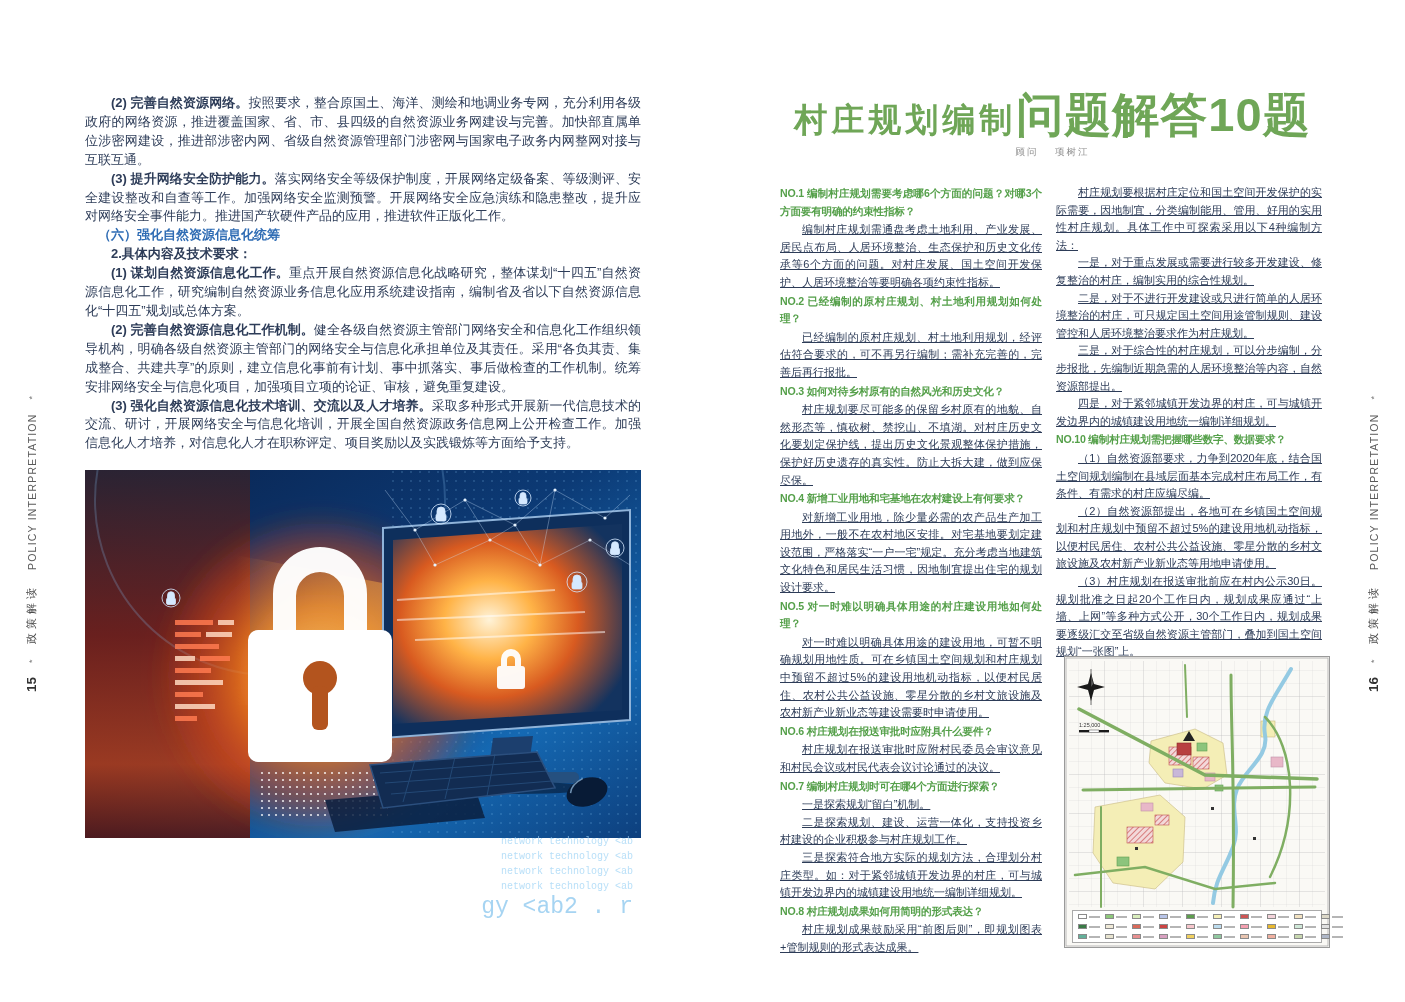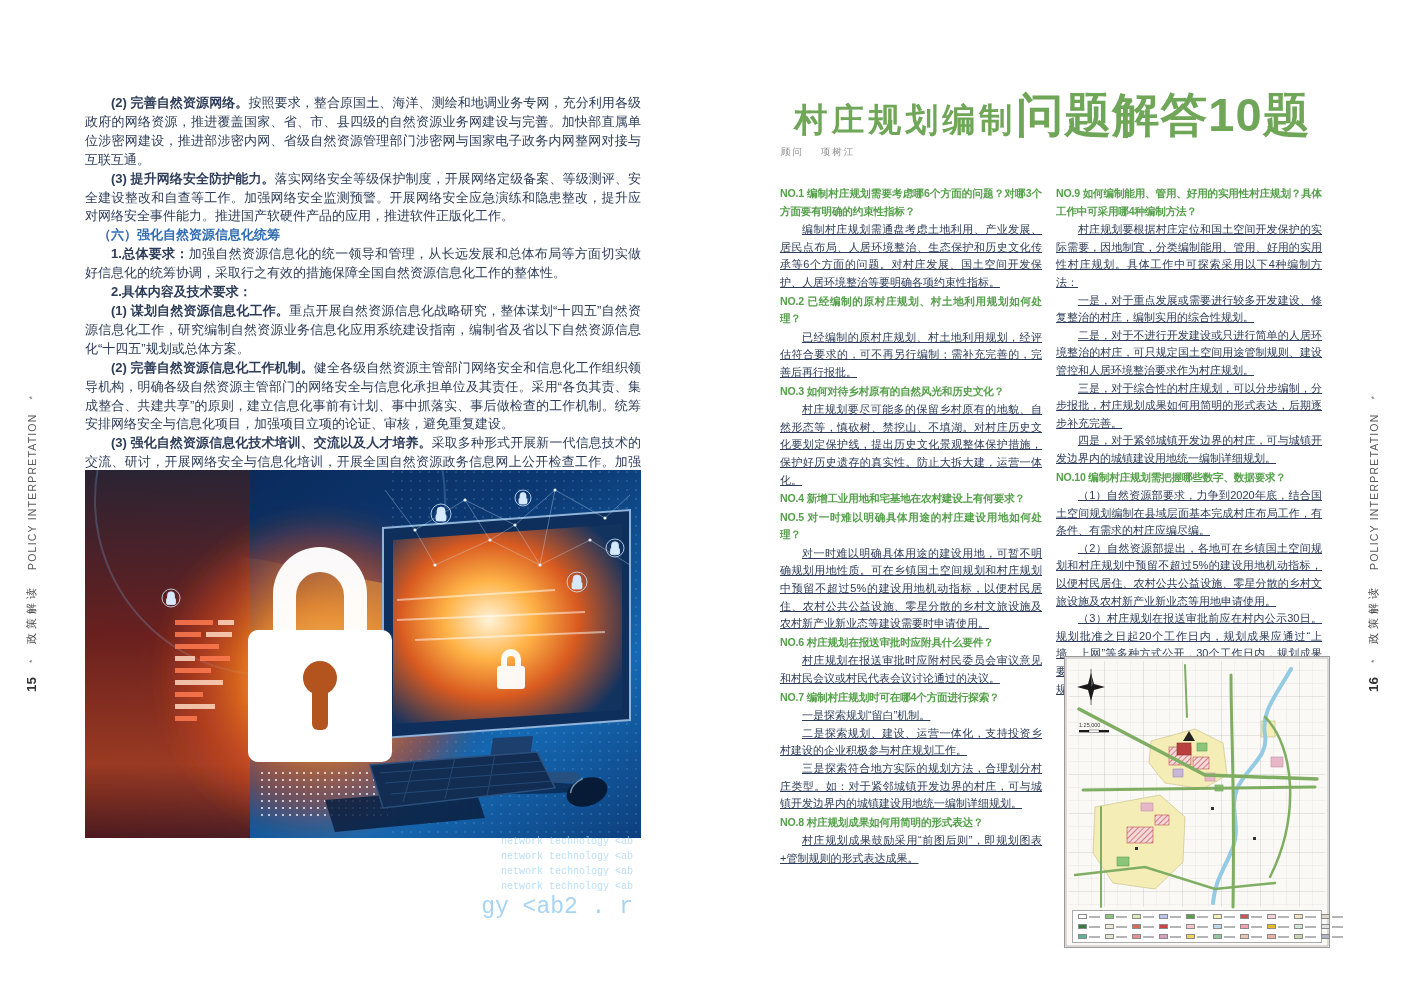--- a/index.html
+++ b/index.html
@@ -29,21 +29,21 @@
   #photo-text-lines .small-net-text{display:block;color:rgba(160,212,245,.75);
       font-family:"Liberation Mono","DejaVu Sans Mono",monospace;font-size:10px;line-height:15px;}
   #photo-text-lines .big-net-text{display:block;color:rgba(150,205,240,.85);
       font-family:"Liberation Mono","DejaVu Sans Mono",monospace;font-size:23px;line-height:26px;text-align:right;}
 
   
   #title-block{position:absolute;left:775px;top:84px;width:555px;text-align:center;
                color:#6fa657;white-space:nowrap;}
   #title-block .t-prefix{font-size:33px;font-weight:bold;letter-spacing:4px;vertical-align:baseline;margin-top:11px;}
   #title-block .t-main{font-size:47px;font-weight:bold;letter-spacing:1px;vertical-align:baseline;margin-top:44px;}
-  #byline{position:absolute;left:775px;top:146px;width:555px;text-align:left;
+  #byline{position:absolute;left:775px;top:146px;width:555px;text-align:center;
           color:#8f8f8f;font-size:9.5px;letter-spacing:2px;}
   #byline span{margin:0 6px;}
 
   
   .qa-col{position:absolute;top:184px;color:#2d3c58;}
   #qa-col-1{left:780px;width:262px;}
   #qa-col-2{left:1056px;width:266px;}
   .q-head{color:#55a04a;font-weight:bold;font-size:10.6px;letter-spacing:-0.2px;
           line-height:17.6px;margin:1px 0;text-align:justify;word-break:break-all;}
   .a-para{font-size:11px;line-height:17.6px;margin:0;text-indent:2em;
@@ -78,21 +78,20 @@
     <span class="star">*</span>
     <span class="cn">政策解读</span>
     <span class="en">POLICY INTERPRETATION</span>
     <span class="star">*</span>
   </div>
 
   <div id="left-text">
       <p class="para" style="text-indent: 2em;"><span class="b">(2) 完善自然资源网络。</span><span>按照要求，整合原国土、海洋、测绘和地调业务专网，充分利用各级政府的网络资源，推进覆盖国家、省、市、县四级的自然资源业务网建设与完善。加快部直属单位涉密网建设，推进部涉密内网、省级自然资源管理部门涉密网与国家电子政务内网整网对接与互联互通。</span></p>
       <p class="para" style="text-indent: 2em;"><span class="b">(3) 提升网络安全防护能力。</span><span>落实网络安全等级保护制度，开展网络定级备案、等级测评、安全建设整改和自查等工作。加强网络安全监测预警。开展网络安全应急演练和隐患整改，提升应对网络安全事件能力。推进国产软硬件产品的应用，推进软件正版化工作。</span></p>
       <p class="para" style="text-indent: 1em; color: rgb(47, 108, 180);"><span class="b">（六）强化自然资源信息化统筹</span></p>
-      <p class="para" style="text-indent: 2em;"><span class="b">1.总体要求：</span><span>加强自然资源信息化的统一领导和管理，从长远发展和总体布局等方面切实做好信息化的统筹协调，采取行之有效的措施保障全国自然资源信息化工作的整体性。</span></p>
       <p class="para" style="text-indent: 2em;"><span class="b">2.具体内容及技术要求：</span></p>
       <p class="para" style="text-indent: 2em;"><span class="b">(1) 谋划自然资源信息化工作。</span><span>重点开展自然资源信息化战略研究，整体谋划“十四五”自然资源信息化工作，研究编制自然资源业务信息化应用系统建设指南，编制省及省以下自然资源信息化“十四五”规划或总体方案。</span></p>
       <p class="para" style="text-indent: 2em;"><span class="b">(2) 完善自然资源信息化工作机制。</span><span>健全各级自然资源主管部门网络安全和信息化工作组织领导机构，明确各级自然资源主管部门的网络安全与信息化承担单位及其责任。采用“各负其责、集成整合、共建共享”的原则，建立信息化事前有计划、事中抓落实、事后做检查的工作机制。统筹安排网络安全与信息化项目，加强项目立项的论证、审核，避免重复建设。</span></p>
       <p class="para" style="text-indent: 2em;"><span class="b">(3) 强化自然资源信息化技术培训、交流以及人才培养。</span><span>采取多种形式开展新一代信息技术的交流、研讨，开展网络安全与信息化培训，开展全国自然资源政务信息网上公开检查工作。加强信息化人才培养，对信息化人才在职称评定、项目奖励以及实践锻炼等方面给予支持。</span></p>
     </div>
 
   <div id="photo-wrap">
     <svg width="556" height="368" viewBox="0 0 556 368">
       <defs>
         <linearGradient id="bgBlue" x1="0" y1="0" x2="1" y2="1">
@@ -262,39 +261,39 @@
     <span>顾问</span>
     <span>项树江</span>
   </div>
 
   <div id="qa-col-1" class="qa-col">
       <div class="q-head">NO.1  编制村庄规划需要考虑哪6个方面的问题？对哪3个方面要有明确的约束性指标？</div>
       <p class="a-para">编制村庄规划需通盘考虑土地利用、产业发展、居民点布局、人居环境整治、生态保护和历史文化传承等6个方面的问题。对村庄发展、国土空间开发保护、人居环境整治等要明确各项约束性指标。</p>
       <div class="q-head">NO.2  已经编制的原村庄规划、村土地利用规划如何处理？</div>
       <p class="a-para">已经编制的原村庄规划、村土地利用规划，经评估符合要求的，可不再另行编制；需补充完善的，完善后再行报批。</p>
       <div class="q-head">NO.3  如何对待乡村原有的自然风光和历史文化？</div>
-      <p class="a-para">村庄规划要尽可能多的保留乡村原有的地貌、自然形态等，慎砍树、禁挖山、不填湖。对村庄历史文化要划定保护线，提出历史文化景观整体保护措施，保护好历史遗存的真实性。防止大拆大建，运营一体化。</p>
+      <p class="a-para">村庄规划要尽可能多的保留乡村原有的地貌、自然形态等，慎砍树、禁挖山、不填湖。对村庄历史文化要划定保护线，提出历史文化景观整体保护措施，保护好历史遗存的真实性。防止大拆大建，做到应保尽保。</p>
       <div class="q-head">NO.4  新增工业用地和宅基地在农村建设上有何要求？</div>
+      <p class="a-para">对新增工业用地，除少量必需的农产品生产加工用地外，一般不在农村地区安排。对宅基地要划定建设范围，严格落实“一户一宅”规定。充分考虑当地建筑文化特色和居民生活习惯，因地制宜提出住宅的规划设计要求。</p>
       <div class="q-head">NO.5  对一时难以明确具体用途的村庄建设用地如何处理？</div>
       <p class="a-para">对一时难以明确具体用途的建设用地，可暂不明确规划用地性质。可在乡镇国土空间规划和村庄规划中预留不超过5%的建设用地机动指标，以便村民居住、农村公共公益设施、零星分散的乡村文旅设施及农村新产业新业态等建设需要时申请使用。</p>
       <div class="q-head">NO.6  村庄规划在报送审批时应附具什么要件？</div>
       <p class="a-para">村庄规划在报送审批时应附村民委员会审议意见和村民会议或村民代表会议讨论通过的决议。</p>
       <div class="q-head">NO.7  编制村庄规划时可在哪4个方面进行探索？</div>
       <p class="a-para">一是探索规划“留白”机制。</p>
       <p class="a-para">二是探索规划、建设、运营一体化，支持投资乡村建设的企业积极参与村庄规划工作。</p>
       <p class="a-para">三是探索符合地方实际的规划方法，合理划分村庄类型。如：对于紧邻城镇开发边界的村庄，可与城镇开发边界内的城镇建设用地统一编制详细规划。</p>
       <div class="q-head">NO.8  村庄规划成果如何用简明的形式表达？</div>
       <p class="a-para">村庄规划成果鼓励采用“前图后则”，即规划图表+管制规则的形式表达成果。</p>
     </div>
   <div id="qa-col-2" class="qa-col">
-      <div class="q-head">NO.9  如何编制能用、管用、好用的实用性村庄规划？具体工作中可采用哪4种编制方法？</div>
       <p class="a-para">村庄规划要根据村庄定位和国土空间开发保护的实际需要，因地制宜，分类编制能用、管用、好用的实用性村庄规划。具体工作中可探索采用以下4种编制方法：</p>
       <p class="a-para">一是，对于重点发展或需要进行较多开发建设、修复整治的村庄，编制实用的综合性规划。</p>
       <p class="a-para">二是，对于不进行开发建设或只进行简单的人居环境整治的村庄，可只规定国土空间用途管制规则、建设管控和人居环境整治要求作为村庄规划。</p>
-      <p class="a-para">三是，对于综合性的村庄规划，可以分步编制，分步报批，村庄规划成果如何用简明的形式表达，后期逐步补充完善。</p>
+      <p class="a-para">三是，对于综合性的村庄规划，可以分步编制，分步报批，先编制近期急需的人居环境整治等内容，自然资源部提出。</p>
       <p class="a-para">四是，对于紧邻城镇开发边界的村庄，可与城镇开发边界内的城镇建设用地统一编制详细规划。</p>
       <div class="q-head">NO.10  编制村庄规划需把握哪些数字、数据要求？</div>
       <p class="a-para">（1）自然资源部要求，力争到2020年底，结合国土空间规划编制在县域层面基本完成村庄布局工作，有条件、有需求的村庄应编尽编。</p>
       <p class="a-para">（2）自然资源部提出，各地可在乡镇国土空间规划和村庄规划中预留不超过5%的建设用地机动指标，以便村民居住、农村公共公益设施、零星分散的乡村文旅设施及农村新产业新业态等用地申请使用。</p>
       <p class="a-para">（3）村庄规划在报送审批前应在村内公示30日。规划批准之日起20个工作日内，规划成果应通过“上墙、上网”等多种方式公开，30个工作日内，规划成果要逐级汇交至省级自然资源主管部门，叠加到国土空间规划“一张图”上。</p>
     </div>
 
   <div id="map-wrap">
     <svg width="264" height="290" viewBox="0 0 264 290">
       <defs>

